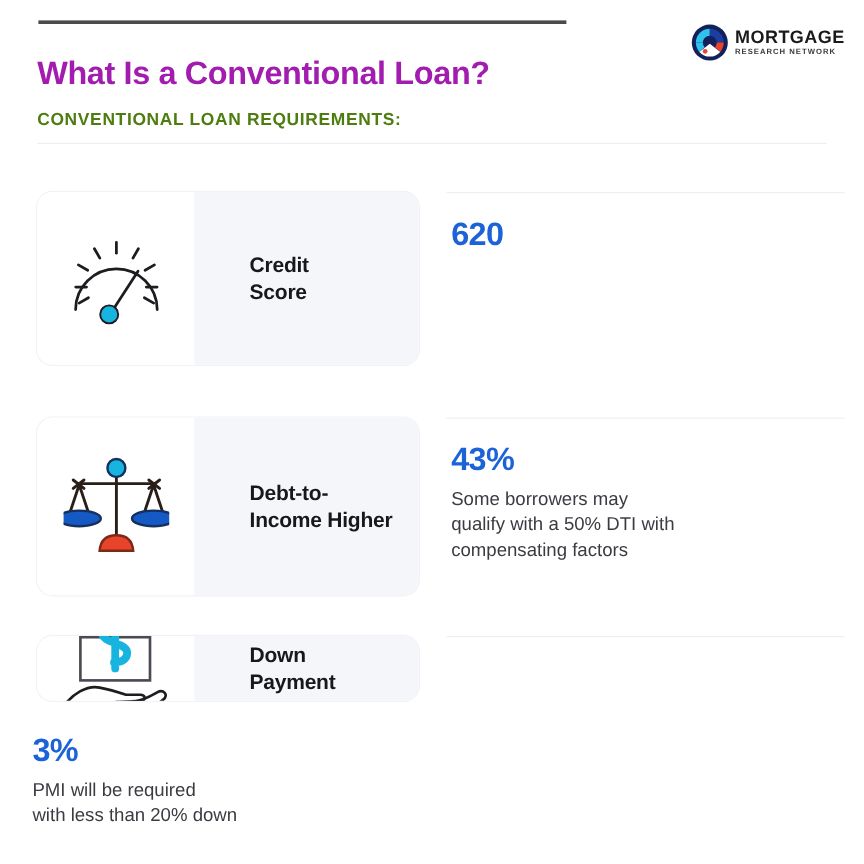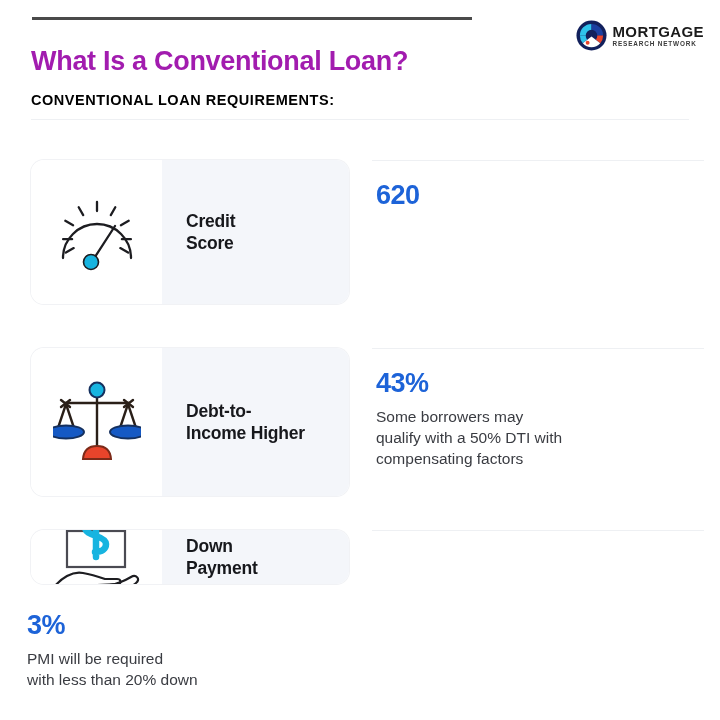--- a/index.html
+++ b/index.html
@@ -75,21 +75,21 @@
   }
 
   
   .subtitle {
     position: absolute;
     left: 31px;
     top: 92px;
     font-size: 14.5px;
     font-weight: 700;
     letter-spacing: 0.55px;
-    color: #000000;
+    color: #4d7c0f;
   }
   .subtitle-rule {
     position: absolute;
     left: 31px;
     top: 119px;
     width: 658px;
     height: 1px;
     background: #eef0f3;
   }
 
@@ -139,20 +139,21 @@
     display: flex;
     align-items: center;
     padding-left: 24px;
   }
   .card-label-text {
     font-size: 17.5px;
     font-weight: 700;
     line-height: 1.28;
     color: #17181c;
     letter-spacing: -0.2px;
+    margin-left: 22px;
   }
 
   
   .stat {
     margin-left: 27px;
     padding-top: 22px;
     flex: 1;
   }
   .stat-value {
     font-size: 27px;

